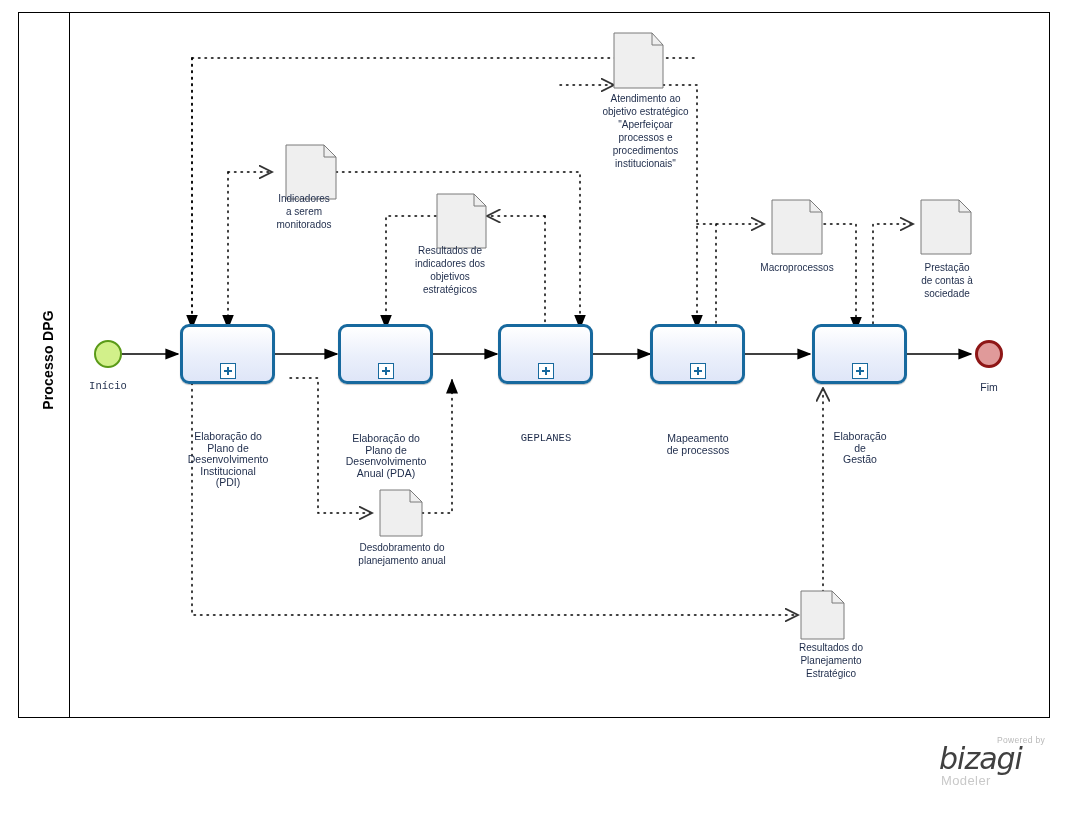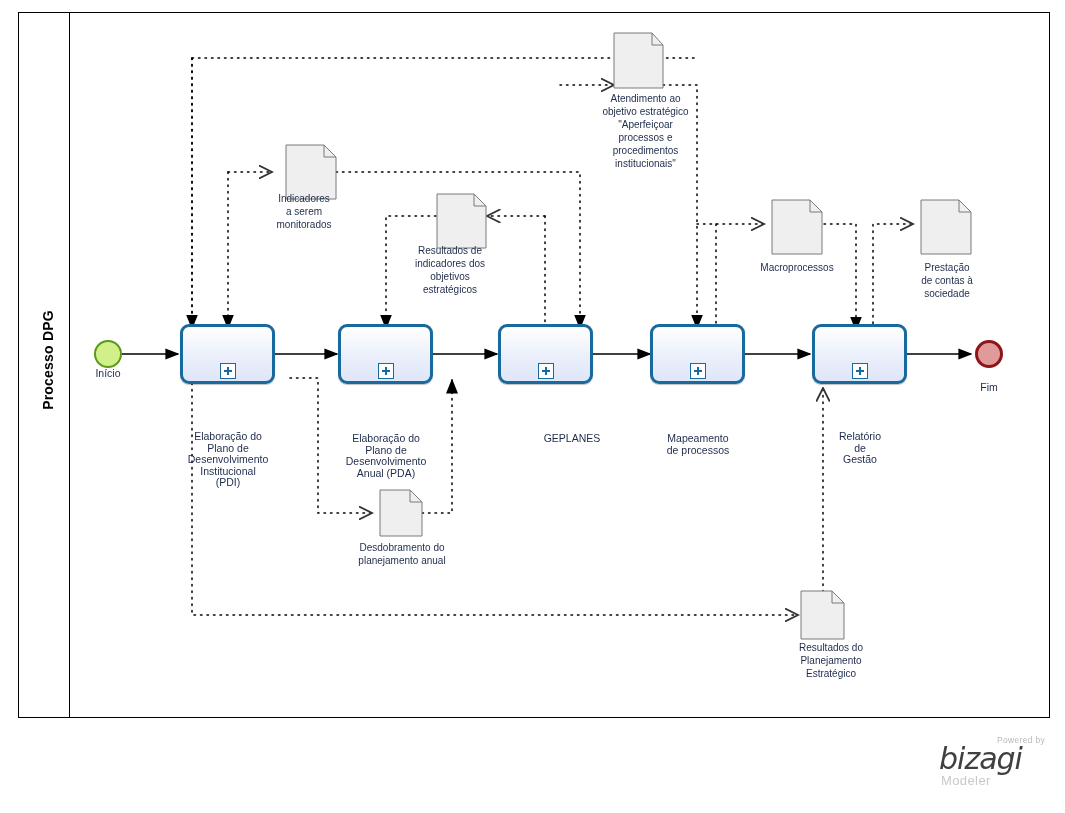--- a/index.html
+++ b/index.html
@@ -156,21 +156,21 @@
         <path d="M410,490 L410,502 L422,502" fill="none" stroke="#7a7a7a" stroke-width="1"></path>
       </g>
       <g>
         <path d="M801,591 L832,591 L844,603 L844,639 L801,639 z" fill="#efefef" stroke="#7a7a7a" stroke-width="1"></path>
         <path d="M832,591 L832,603 L844,603" fill="none" stroke="#7a7a7a" stroke-width="1"></path>
       </g>
     </g>
   </svg>
 
   <div class="event start" style="left:94px; top:340px;"></div>
-  <div class="event-label" style="left:64px; top:367px; width:88px;">Início</div>
+  <div class="event-label" style="left:64px; top:380px; width:88px;font-family:Liberation Mono, monospace;">Início</div>
 
   <div class="event end" style="left:975px; top:340px;"></div>
   <div class="event-label" style="left:945px; top:381px; width:88px;">Fim</div>
 
   <div class="task" style="left:180px; top:324px; width:95px; height:60px;">
     <span class="plus"></span>
   </div>
   <div class="task-label" style="left:177px; top:386px; width:102px;">Elaboração do
 Plano de
 Desenvolvimento
@@ -181,32 +181,32 @@
     <span class="plus"></span>
   </div>
   <div class="task-label" style="left:335px; top:388px; width:102px;">Elaboração do
 Plano de
 Desenvolvimento
 Anual (PDA)</div>
 
   <div class="task" style="left:498px; top:324px; width:95px; height:60px;">
     <span class="plus"></span>
   </div>
-  <div class="task-label" style="left:521px; top:388px; width:102px;">GEPLANES</div>
+  <div class="task-label" style="left:495px; top:388px; width:102px;font-family:Liberation Mono, monospace;">GEPLANES</div>
 
   <div class="task" style="left:650px; top:324px; width:95px; height:60px;">
     <span class="plus"></span>
   </div>
   <div class="task-label" style="left:647px; top:388px; width:102px;">Mapeamento
 de processos</div>
 
   <div class="task" style="left:812px; top:324px; width:95px; height:60px;">
     <span class="plus"></span>
   </div>
-  <div class="task-label" style="left:809px; top:386px; width:102px;">Relatório
+  <div class="task-label" style="left:809px; top:386px; width:102px;">Elaboração
 de
 Gestão</div>
 
   <div class="doc-label" style="left:573px; top:92px; width:145px;">Atendimento ao
 objetivo estratégico
 "Aperfeiçoar
 processos e
 procedimentos
 institucionais"</div>
   <div class="doc-label" style="left:258px; top:192px; width:92px;">Indicadores

